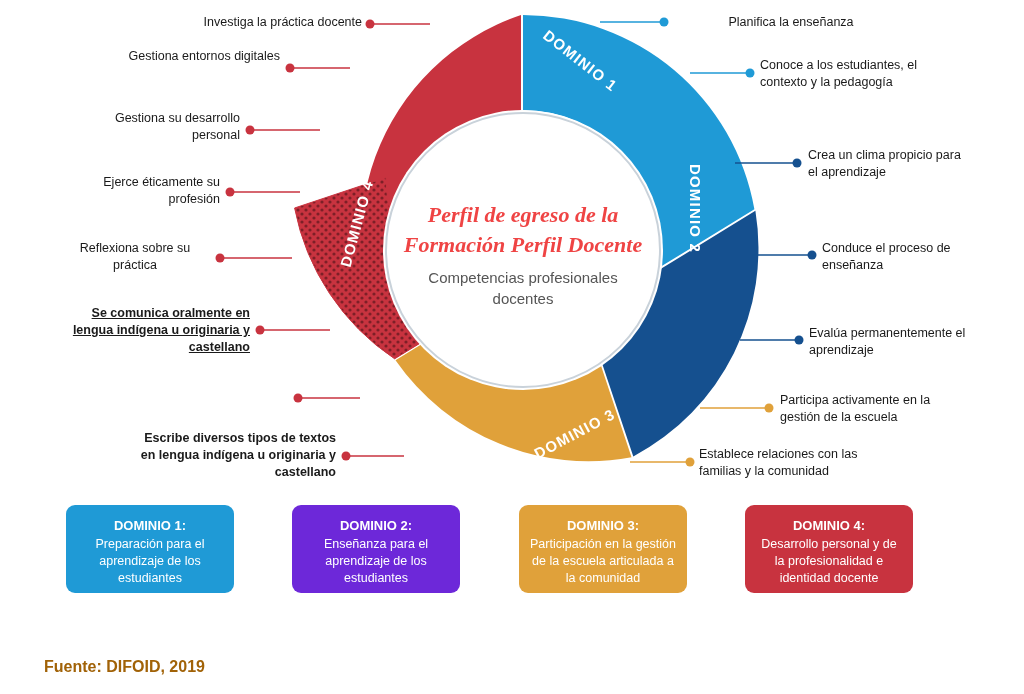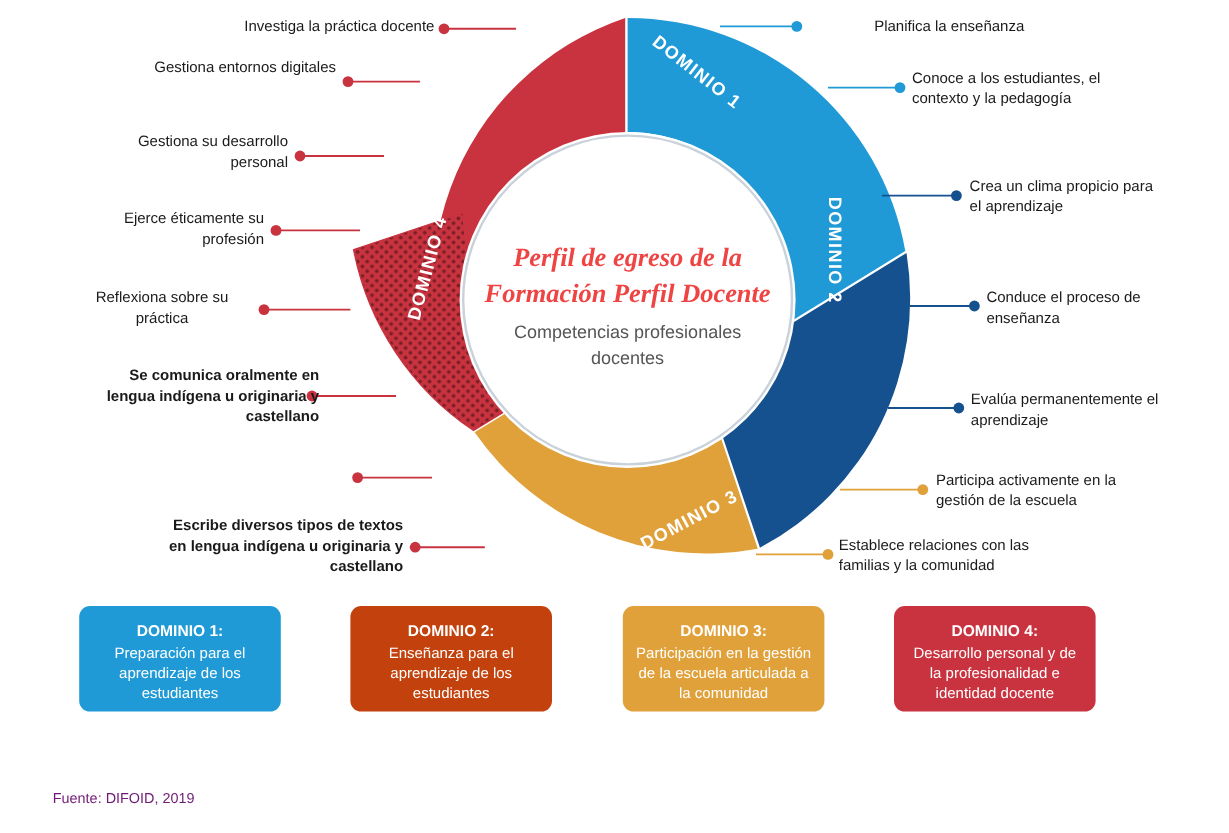--- a/index.html
+++ b/index.html
@@ -39,21 +39,21 @@
   
   #legend { position:absolute; left:0; top:505px; width:1024px; height:100px; }
   .legend-card {
     position:absolute; top:0; width:168px; height:88px; border-radius:9px;
     color:#fff; text-align:center; padding:12px 10px 0 10px;
     font-size:12.5px; line-height:1.33;
   }
   .legend-card .t { font-weight:bold; display:block; margin-bottom:2px; font-size:13px; }
 
   #source {
-    position:absolute; left:44px; top:658px; font-size:12px; color:#701a75;
+    position:absolute; left:44px; top:658px; font-size:16px; color:#a16207;font-weight:bold;
   }
 </style>
 </head>
 <body>
 
 <div id="diagram">
 
   <svg class="donut" viewBox="0 0 1024 500">
     <defs>
       <pattern id="dots" width="8" height="8" patternUnits="userSpaceOnUse">
@@ -181,30 +181,30 @@
   <div class="lbl right" style="left:822px; top:240px; width:165px;">Conduce el proceso de enseñanza</div>
   <div class="lbl right" style="left:809px; top:325px; width:170px;">Evalúa permanentemente el aprendizaje</div>
   <div class="lbl right" style="left:780px; top:392px; width:175px;">Participa activamente en la gestión de la escuela</div>
   <div class="lbl right" style="left:699px; top:446px; width:180px;">Establece relaciones con las familias y la comunidad</div>
 
   <div class="lbl left" style="left:140px; top:14px; width:222px;">Investiga la práctica docente</div>
   <div class="lbl left" style="left:120px; top:48px; width:160px;">Gestiona entornos digitales</div>
   <div class="lbl left" style="left:90px; top:110px; width:150px;">Gestiona su desarrollo personal</div>
   <div class="lbl left" style="left:70px; top:174px; width:150px;">Ejerce éticamente su profesión</div>
   <div class="lbl left" style="left:60px; top:240px; width:150px;text-align:center;">Reflexiona sobre su práctica</div>
-  <div class="lbl left bold" style="left:76px; top:305px; width:190px;">Se comunica oralmente en lengua indígena u originaria y castellano</div>
+  <div class="lbl left bold" style="left:60px; top:305px; width:190px;text-decoration:underline;">Se comunica oralmente en lengua indígena u originaria y castellano</div>
   <div class="lbl left bold" style="left:140px; top:430px; width:196px;">Escribe diversos tipos de textos en lengua indígena u originaria y castellano</div>
 </div>
 
 <div id="legend">
   <div class="legend-card" style="left:66px; background:#1f9ad6;">
     <span class="t">DOMINIO 1:</span>
     <span>Preparación para el aprendizaje de los estudiantes</span>
   </div>
-  <div class="legend-card" style="left:292px; background:#c2410c;">
+  <div class="legend-card" style="left:292px; background:#6d28d9;">
     <span class="t">DOMINIO 2:</span>
     <span>Enseñanza para el aprendizaje de los estudiantes</span>
   </div>
   <div class="legend-card" style="left:519px; background:#e0a13a;">
     <span class="t">DOMINIO 3:</span>
     <span>Participación en la gestión de la escuela articulada a la comunidad</span>
   </div>
   <div class="legend-card" style="left:745px; background:#c8333f;">
     <span class="t">DOMINIO 4:</span>
     <span>Desarrollo personal y de la profesionalidad e identidad docente</span>

